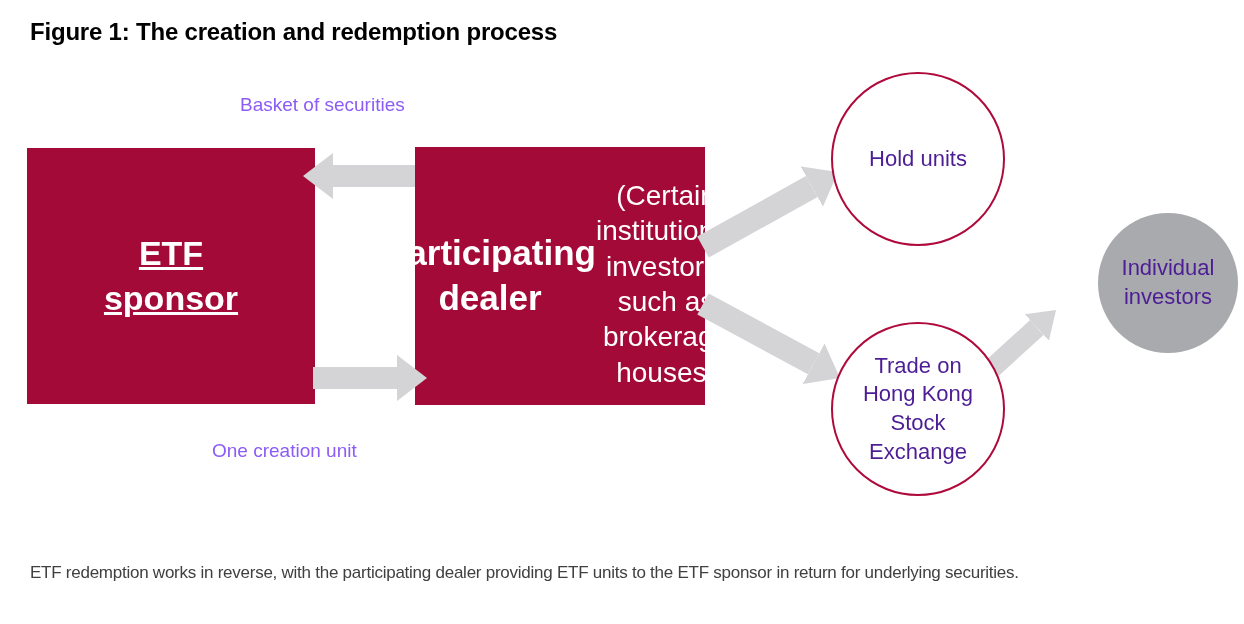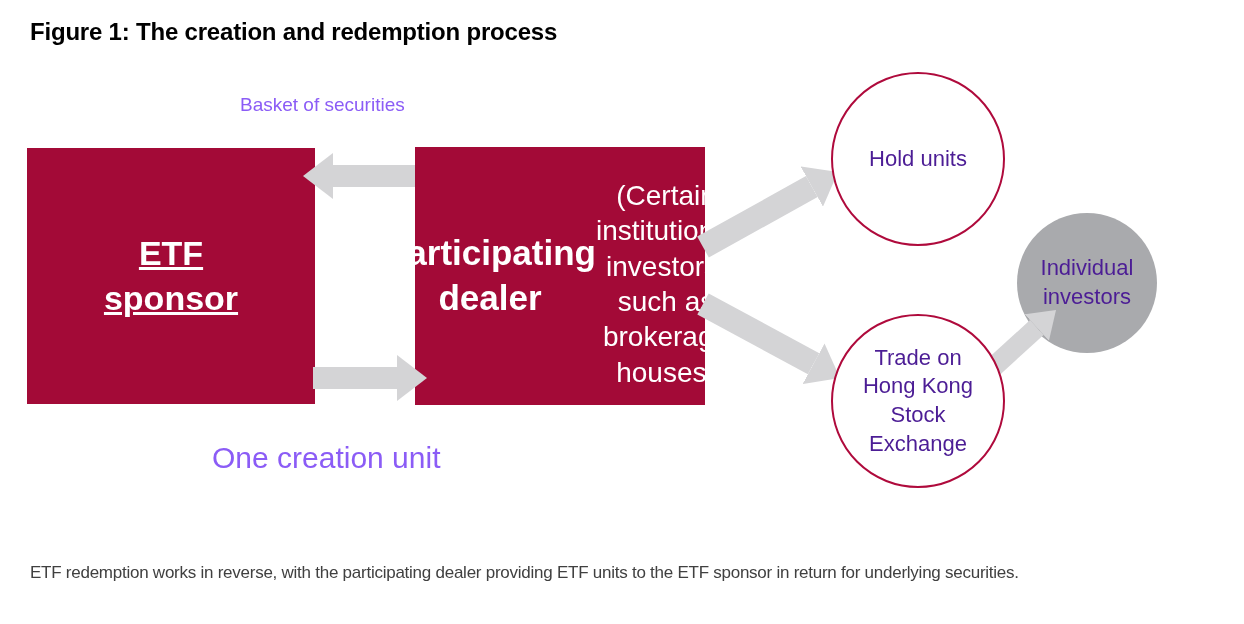--- a/index.html
+++ b/index.html
@@ -12,29 +12,29 @@
     align-items:center;justify-content:center;text-align:center;z-index:1;}
   .box-sponsor{left:27px;top:148px;width:288px;height:256px;text-decoration:underline;}
   .box-dealer{left:415px;top:147px;width:290px;height:258px;}
   .box-title{font-size:34px;font-weight:bold;line-height:1.32;}
   .box-sponsor .box-title{width:170px;}
   .box-dealer .box-title{font-size:35px;width:260px;line-height:1.28;}
   .box-sub{font-size:28px;line-height:1.26;width:252px;margin-top:16px;}
 
   .float-label{position:absolute;color:#8b5cf6;text-align:left;}
   .lbl-basket{left:240px;top:94px;width:200px;font-size:19px;}
-  .lbl-creation{left:212px;top:438px;width:300px;font-size:30px;line-height:1.32;}
+  .lbl-creation{left:212px;top:438px;width:300px;font-size:19px;line-height:1.32;}
 
   .circle{position:absolute;border-radius:50%;display:flex;align-items:center;justify-content:center;
     text-align:center;color:#4c1d95;background:#fff;}
   .circle-outline{border:2.5px solid var(--circle-border);z-index:3;}
   .c-hold{left:831px;top:72px;width:170px;height:170px;font-size:22px;}
-  .c-trade{left:831px;top:314px;width:170px;height:170px;font-size:22px;line-height:1.3;}
+  .c-trade{left:831px;top:322px;width:170px;height:170px;font-size:22px;line-height:1.3;}
   .c-trade .circle-text{width:132px;}
-  .c-investors{left:1017px;top:213px;width:140px;height:140px;background:var(--investor-gray);
+  .c-investors{left:1098px;top:213px;width:140px;height:140px;background:var(--investor-gray);
     font-size:22px;line-height:1.3;z-index:1;}
   .c-investors .circle-text{width:112px;}
 
   .arrow-layer{position:absolute;left:0;top:0;width:1244px;height:624px;z-index:2;pointer-events:none;}
 
   .footnote{position:absolute;left:30px;top:563px;width:1190px;font-size:17px;color:var(--caption-text);
     letter-spacing:-0.25px;}
 </style>
 </head>
 <body>

